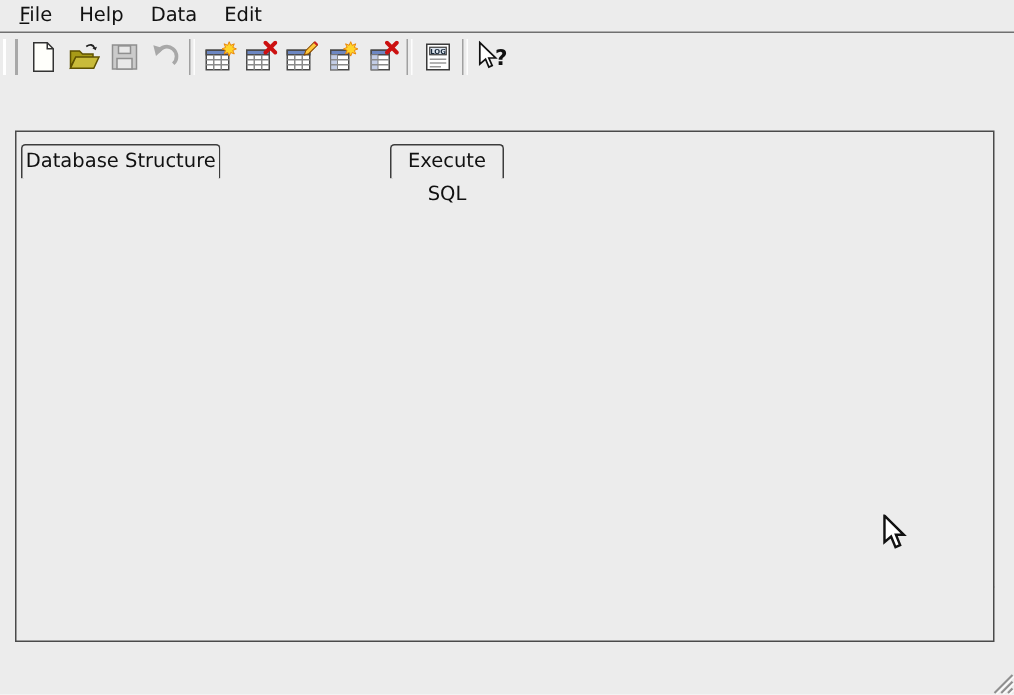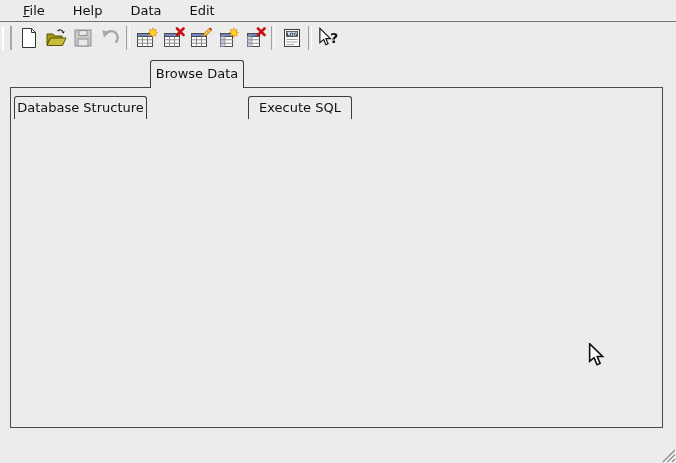--- a/index.html
+++ b/index.html
@@ -3,38 +3,38 @@
 <meta charset="utf-8">
 <style>
   html,body{margin:0;padding:0;}
   .window{position:relative;width:676px;height:463px;background:#ececec;
     font-family:"DejaVu Sans","Liberation Sans",sans-serif;font-size:13px;color:#111;overflow:hidden;}
 
   
   .menubar{position:absolute;left:0;top:0;width:676px;height:22px;background:#ececec;
     border-bottom:1px solid #707070;display:flex;align-items:center;padding-left:4px;box-sizing:border-box;}
   .menu-item{padding:2px 9px;cursor:default;}
-  .menu-item span{display:inline-block;margin-left:10px;}
+  .menu-item span{display:inline-block;}
   .menu-item.alt-first span::first-letter{text-decoration:underline;}
 
   
   .toolbar{position:absolute;left:0;top:23px;width:676px;height:30px;display:flex;align-items:center;}
   .tb-handle{width:6px;height:24px;margin:0 3px 0 2px;border-left:2px solid #fff;border-right:2px solid #a8a8a8;}
   .tbtn{width:25px;height:26px;display:flex;align-items:center;justify-content:center;background:transparent;
     border:1px solid transparent;padding:0;margin:0 1px;}
   .tb-sep{width:2px;height:24px;margin:0 3px;border-left:1px solid #a0a0a0;border-right:1px solid #fdfdfd;}
 
   
   .tab{position:absolute;box-sizing:border-box;border:1px solid #3c3c3c;border-bottom:none;
     background:#ececec;border-radius:3px 3px 0 0;text-align:center;z-index:3;}
   .tab.inactive{top:64px;height:23px;line-height:22px;margin-top:32px;}
   .tab.active{top:60px;height:28px;line-height:26px;z-index:5;}
   .tab1{left:14px;width:133px;}
   .tab2{left:150px;width:94px;}
-  .tab3{left:248px;width:104px;}
+  .tab3{left:260px;width:76px;}
 
   
   .panel{position:absolute;left:10px;top:87px;width:653px;height:341px;box-sizing:border-box;
     border:1px solid #4a4a4a;background:#ececec;z-index:2;}
 
   
   .btn3d{box-sizing:border-box;background:#e4e4e4;border:1px solid #474747;
     box-shadow:inset 1px 1px 0 #ffffff,inset -1px -1px 0 #9c9c9c;
     font-family:inherit;font-size:13px;color:#111;text-align:center;padding:0;}
   .btn3d.disabled{color:#9b9b9b;}
@@ -186,21 +186,20 @@
 
     <button class="tbtn">
       <svg width="24" height="22" viewBox="0 0 24 22">
         <polygon points="3,1 3,16 7,12.5 9.3,18 11.6,17 9.3,11.7 14,11.7" fill="#fff" stroke="#111" stroke-width="1.2"></polygon>
         <text x="18" y="16.5" font-size="15" font-weight="bold" text-anchor="middle" fill="#111" font-family="DejaVu Sans, sans-serif">?</text>
       </svg>
     </button>
   </div>
 
   <div class="tab inactive tab1">Database Structure</div>
-  <div class="tab active tab2">Browse Data</div>
   <div class="tab inactive tab3">Execute SQL</div>
 
   <div class="panel"></div>
 
   <div class="ctl-label">Table:</div>
 
   <div class="combo">
     <div class="combo-value">accounts</div>
     <div class="combo-arrow">
         <i></i>

